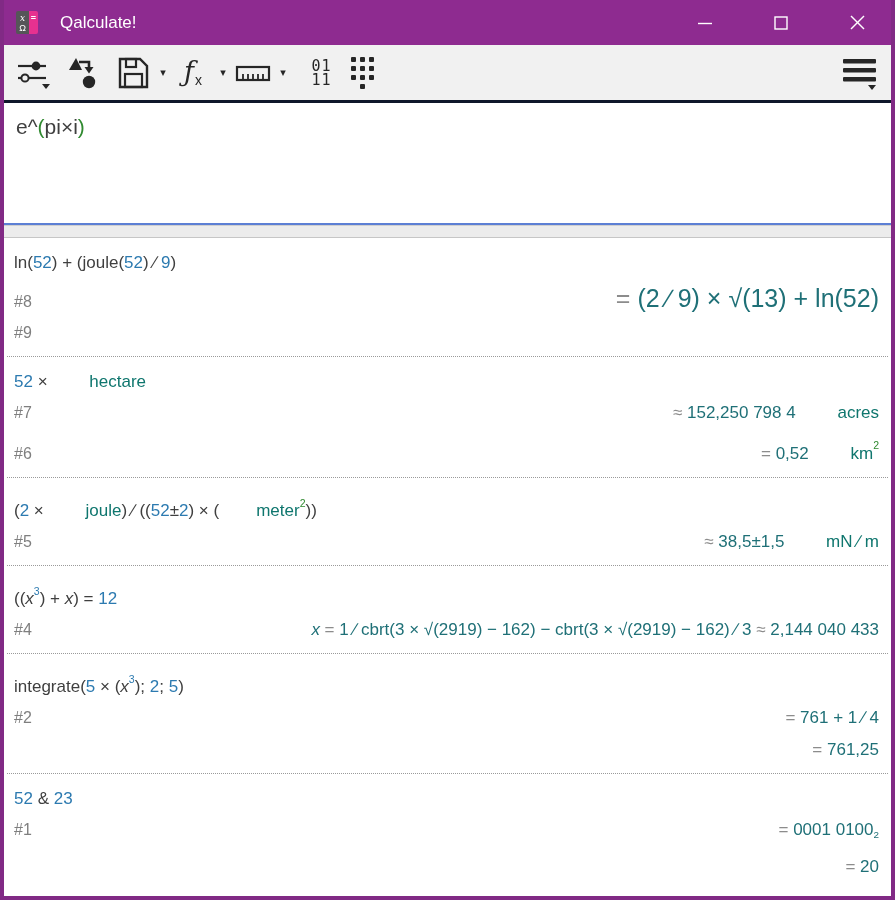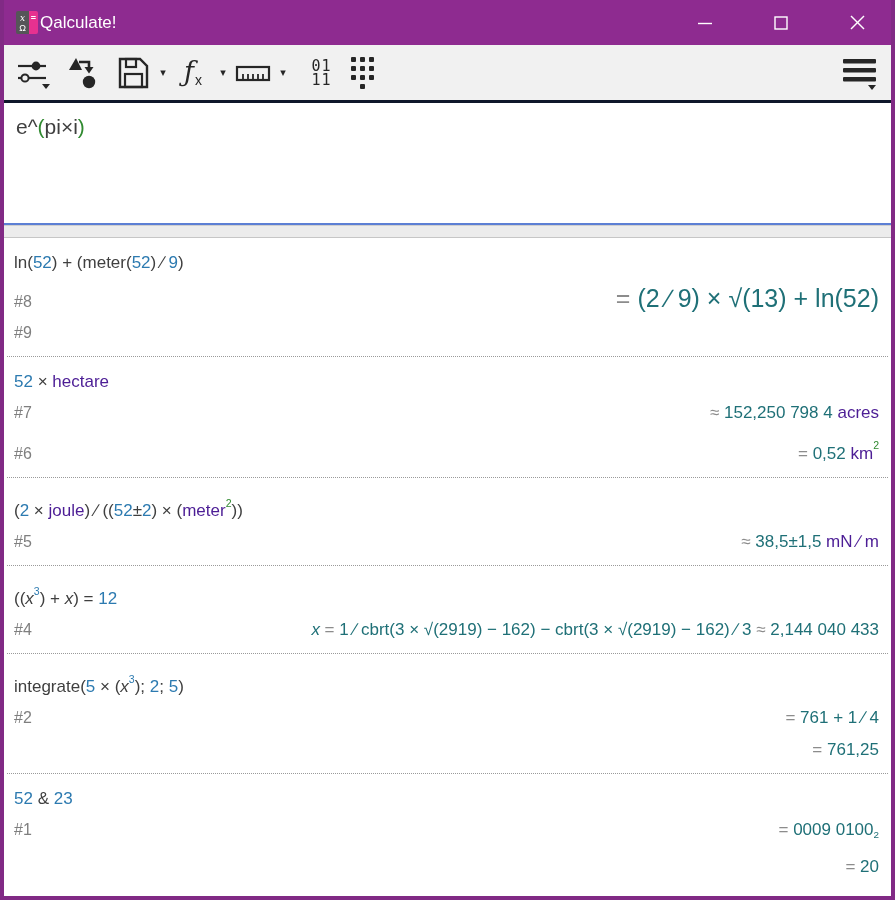--- a/index.html
+++ b/index.html
@@ -11,21 +11,21 @@
   }
   
   .titlebar { height:45px; margin:0 -4px; background:#8e2b90; display:flex; align-items:center; flex:none; }
   .app-icon { margin-left:16px; width:22px; height:23px; display:flex; cursor:pointer; }
   .ai-left { width:13px; background:#555558; color:#fff; border-radius:2px 0 0 2px;
              display:flex; flex-direction:column; align-items:center; justify-content:center; }
   .ai-left .ai-x { font-style:italic; font-size:9px; line-height:10px; font-family:"DejaVu Serif",serif; }
   .ai-left .ai-omega { font-size:9px; line-height:10px; }
   .ai-right { width:9px; background:#e73190; color:#fff; border-radius:0 2px 2px 0;
               font-size:9px; font-weight:bold; display:flex; justify-content:center; padding-top:2px; }
-  .title { color:#ffffff; font-size:17px; margin-left:2px; flex:1; }
+  .title { color:#ffffff; font-size:17px; margin-left:22px; flex:1; }
   .controls { display:flex; height:45px; }
   .ctrl { width:76px; height:45px; display:flex; align-items:center; justify-content:center; cursor:pointer; }
   .ctrl svg { display:block; }
   
   .toolbar { height:55px; background:#f1f1f1; display:flex; align-items:center; padding:0 10px 0 8px; flex:none; }
   .tb { background:transparent; border:none; width:42px; height:46px; display:flex; align-items:center;
         justify-content:center; cursor:pointer; }
   .tb + .tb { margin-left:8px; }
   .tb-caret { background:transparent; border:none; width:18px; height:46px; display:flex; align-items:center;
         justify-content:center; cursor:pointer; color:#262626; font-size:11px; }
@@ -48,21 +48,21 @@
   .hlabel { font-size:16px; color:#7f7f7f; flex:none; }
   .hresult { font-size:17px; text-align:center; }
   .hresult.lg1 { font-size:25px; line-height:36px; }
   .hresult.lg2 { font-size:27px; line-height:38px; }
   .hrow.big { margin-top:4px; }
   .dots { border-top:1px dotted #9a9a9a; margin:0 3px; }
   
   .seg-plain  { color:#3f3f3f; }
   .seg-paren  { color:#308a30; }
   .seg-num    { color:#2c7ab0; }
-  .seg-unit   { color:#4c1d95; }
+  .seg-unit   { color:#0f766e;margin-left:37px; }
   .seg-res    { color:#1f7077; }
   .seg-eq     { color:#8c8c8c; }
   .seg-var    { color:#3f3f3f; font-style:italic; }
   .seg-vres   { color:#1f7077; font-style:italic; }
   .seg-supnum { color:#2c7ab0; font-size:62%; vertical-align:38%; }
   .seg-supunit{ color:#308a30; font-size:62%; vertical-align:38%; }
   .seg-subres { color:#1f7077; font-size:58%; vertical-align:-10%; }
 </style>
 </head>
 <body>
@@ -178,21 +178,21 @@
 
   <div class="input-area">
     <div class="expr-input"><span class="seg-plain">e^</span><span class="seg-paren">(</span><span class="seg-plain">pi×i</span><span class="seg-paren">)</span></div>
   </div>
 
   <div class="strip"></div>
 
   <div class="history">
 
     <div class="entry">
-      <div class="expr"><span class="seg-plain">ln(</span><span class="seg-num">52</span><span class="seg-plain">) + (meter(</span><span class="seg-num">52</span><span class="seg-plain">) ∕ </span><span class="seg-num">9</span><span class="seg-plain">)</span></div>
+      <div class="expr"><span class="seg-plain">ln(</span><span class="seg-num">52</span><span class="seg-plain">) + (joule(</span><span class="seg-num">52</span><span class="seg-plain">) ∕ </span><span class="seg-num">9</span><span class="seg-plain">)</span></div>
       <div class="hrow big">
         <span class="hlabel">#8</span>
         <span class="hresult lg1"><span class="seg-eq">= </span><span class="seg-res">(2 ∕ 9) × √(13) + ln(52)</span></span>
       </div>
       <div class="hrow big">
         <span class="hlabel">#9</span>
       </div>
     </div>
     <div class="dots"></div>
 
@@ -237,21 +237,21 @@
         <span class="hlabel"></span>
         <span class="hresult"><span class="seg-eq">= </span><span class="seg-res">761,25</span></span>
       </div>
     </div>
     <div class="dots"></div>
 
     <div class="entry">
       <div class="expr"><span class="seg-num">52</span><span class="seg-plain"> &amp; </span><span class="seg-num">23</span></div>
       <div class="hrow">
         <span class="hlabel">#1</span>
-        <span class="hresult"><span class="seg-eq">= </span><span class="seg-res">0009 0100</span><span class="seg-subres">2</span></span>
+        <span class="hresult"><span class="seg-eq">= </span><span class="seg-res">0001 0100</span><span class="seg-subres">2</span></span>
       </div>
       <div class="hrow">
         <span class="hlabel"></span>
         <span class="hresult"><span class="seg-eq">= </span><span class="seg-res">20</span></span>
       </div>
     </div>
 
   </div>
 </div>
 

